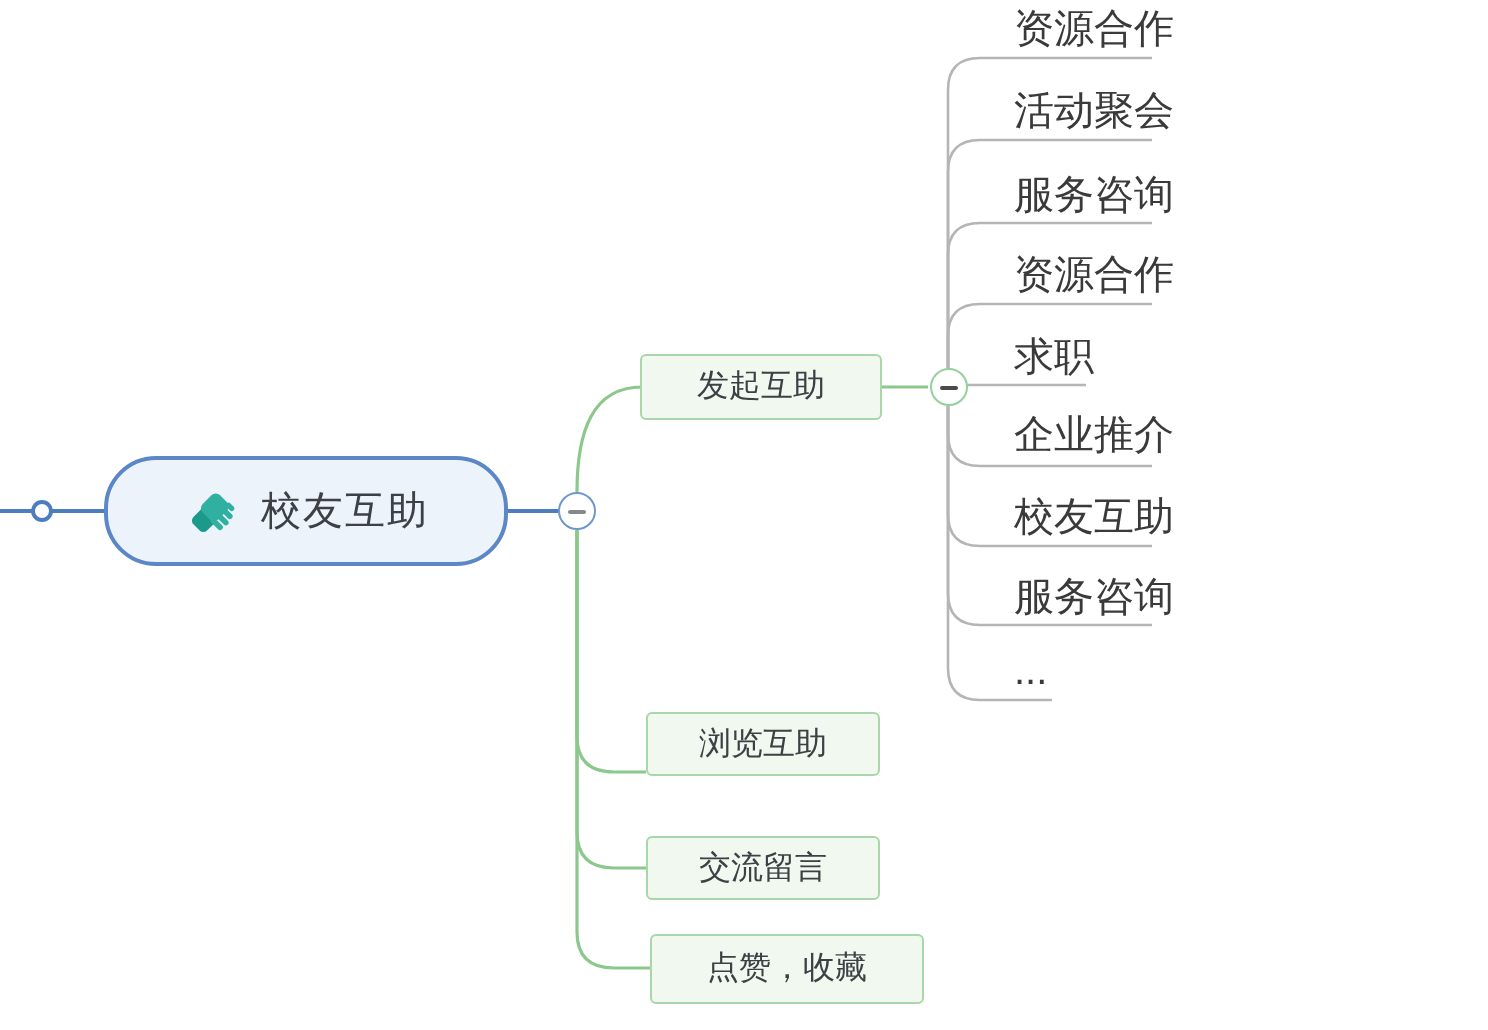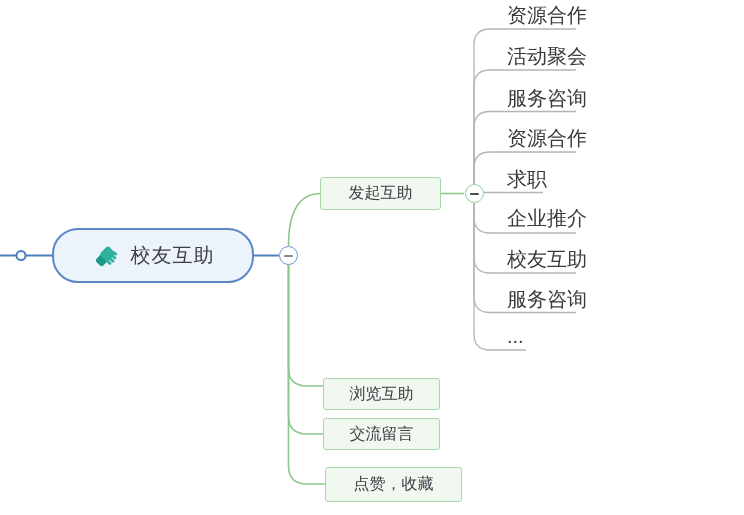--- a/index.html
+++ b/index.html
@@ -104,21 +104,21 @@
   </div>
 
   <div class="node" style="left:320px;top:177px;width:121px;height:33px;">
     <span>发起互助</span>
   </div>
 
   <div class="collapse green" style="left:464.5px;top:184px;">
     <span class="minus"></span>
   </div>
 
-  <div class="node" style="left:323px;top:378px;width:117px;height:32px;">
+  <div class="node" style="left:323px;top:356px;width:117px;height:32px;">
     <span>浏览互助</span>
   </div>
 
   <div class="node" style="left:325px;top:467px;width:137px;height:35px;">
     <span>点赞，收藏</span>
   </div>
 
   <div class="node" style="left:323px;top:418px;width:117px;height:32px;">
     <span>交流留言</span>
   </div>

